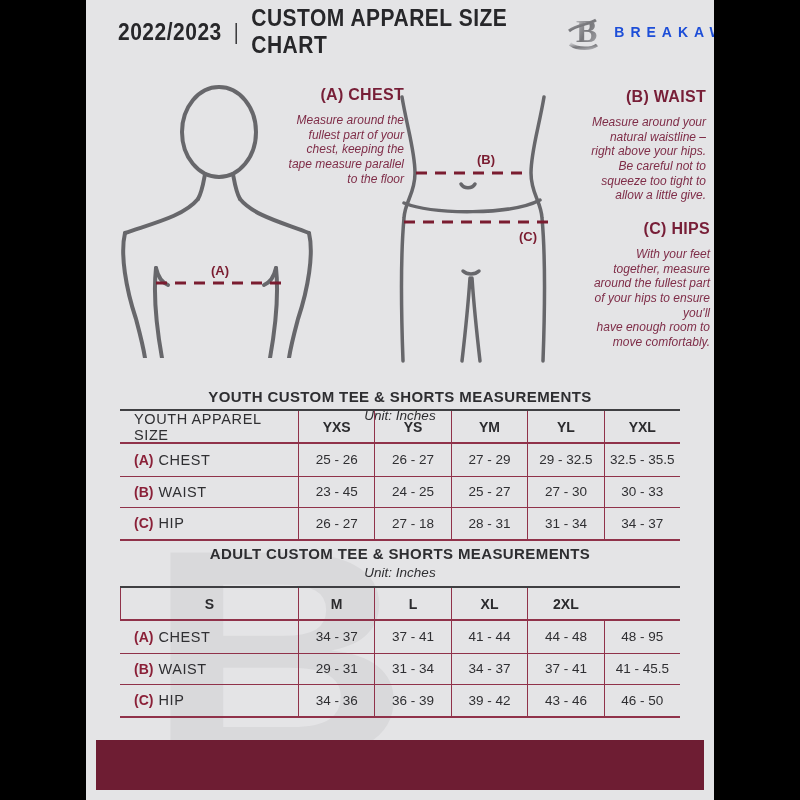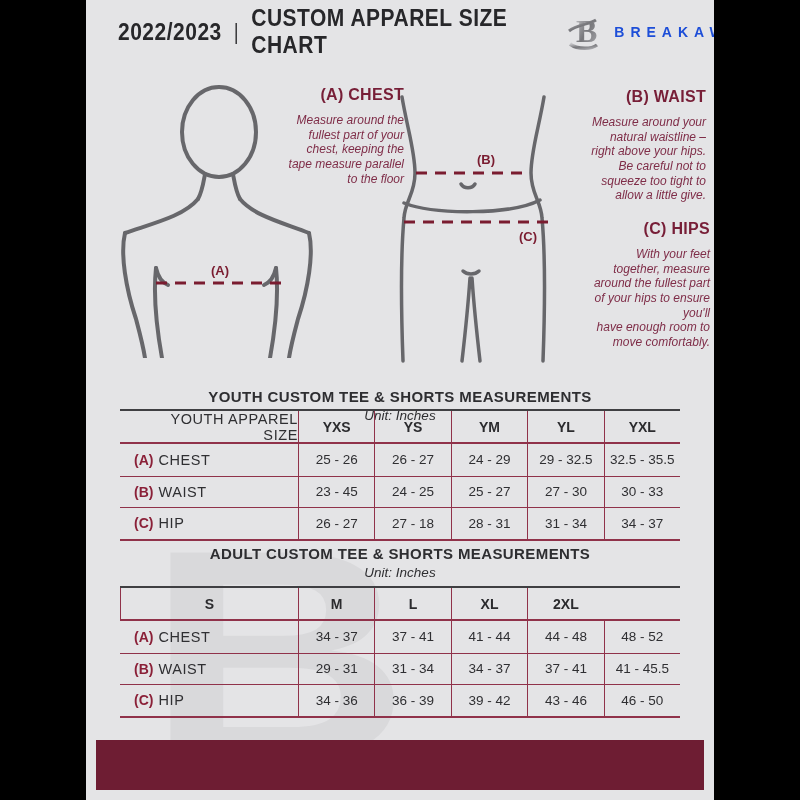--- a/index.html
+++ b/index.html
@@ -29,21 +29,21 @@
                 color:#7f2d48; white-space:pre-line; }
 
   
   .tbl-title-block { position:absolute; left:0; width:628px; text-align:center; z-index:2; }
   .tbl-title { font-weight:bold; font-size:15px; letter-spacing:.4px; color:#2e2e31; }
   .tbl-unit  { font-style:italic; font-size:13.5px; color:#2e2e31; margin-top:3px; }
 
   .size-table { position:absolute; left:34px; width:560px; z-index:2;
                 border-top:2px solid #3f3f42; border-bottom:2px solid #90324a; }
   .trow { display:grid; grid-template-columns:178px repeat(5,1fr); }
-  .trow.head { height:33px; border-bottom:2px solid #90324a;text-align:right; }
+  .trow.head { height:33px; border-bottom:2px solid #90324a; }
   .trow.data { height:31.5px; }
   .trow.data + .trow.data { border-top:1.5px solid #90324a; }
   .cell { display:flex; align-items:center; justify-content:center;
           font-size:13.5px; color:#2f2f32; }
   .cell.first { justify-content:flex-start; padding-left:14px; }
   .cell.v { border-left:1.5px solid #90324a; }
   .col-head { font-weight:bold; font-size:14px; color:#2b2b2e; }
   .row-head-label { font-size:14.5px; letter-spacing:.6px; color:#2f2f32; }
   .prefix { font-weight:bold; color:#8a2038; margin-right:5px; font-size:14px; }
 
@@ -160,21 +160,21 @@
         <div class="cell v col-head">YL</div>
         <div class="cell v col-head">YXL</div>
       </div>
       <div class="trow data">
         <div class="cell first">
           <span class="prefix">(A)</span>
           <span class="row-head-label">CHEST</span>
         </div>
         <div class="cell v">25 - 26</div>
         <div class="cell v">26 - 27</div>
-        <div class="cell v">24 - 29</div>
+        <div class="cell v">27 - 29</div>
         <div class="cell v">29 - 32.5</div>
         <div class="cell v">32.5 - 35.5</div>
       </div>
       <div class="trow data">
         <div class="cell first">
           <span class="prefix">(B)</span>
           <span class="row-head-label">WAIST</span>
         </div>
         <div class="cell v">23 - 45</div>
         <div class="cell v">24 - 25</div>
@@ -209,21 +209,21 @@
       </div>
       <div class="trow data">
         <div class="cell first">
           <span class="prefix">(A)</span>
           <span class="row-head-label">CHEST</span>
         </div>
         <div class="cell v">34 - 37</div>
         <div class="cell v">37 - 41</div>
         <div class="cell v">41 - 44</div>
         <div class="cell v">44 - 48</div>
-        <div class="cell v">48 - 52</div>
+        <div class="cell v">48 - 95</div>
       </div>
       <div class="trow data">
         <div class="cell first">
           <span class="prefix">(B)</span>
           <span class="row-head-label">WAIST</span>
         </div>
         <div class="cell v">29 - 31</div>
         <div class="cell v">31 - 34</div>
         <div class="cell v">34 - 37</div>
         <div class="cell v">37 - 41</div>

